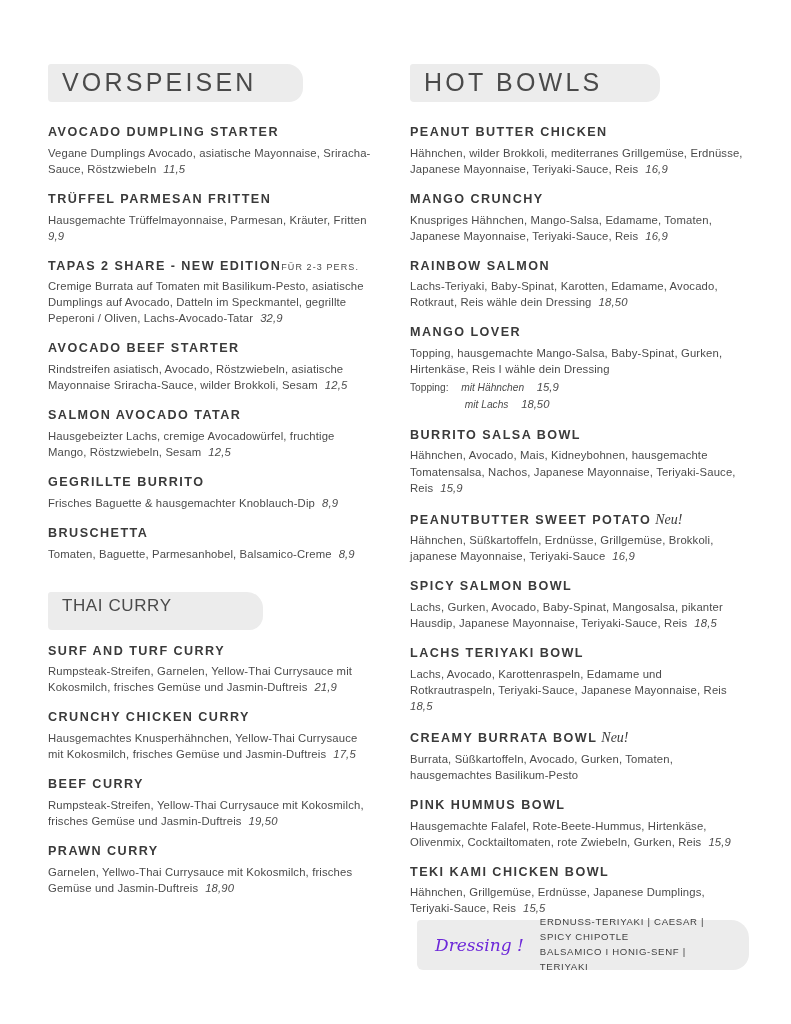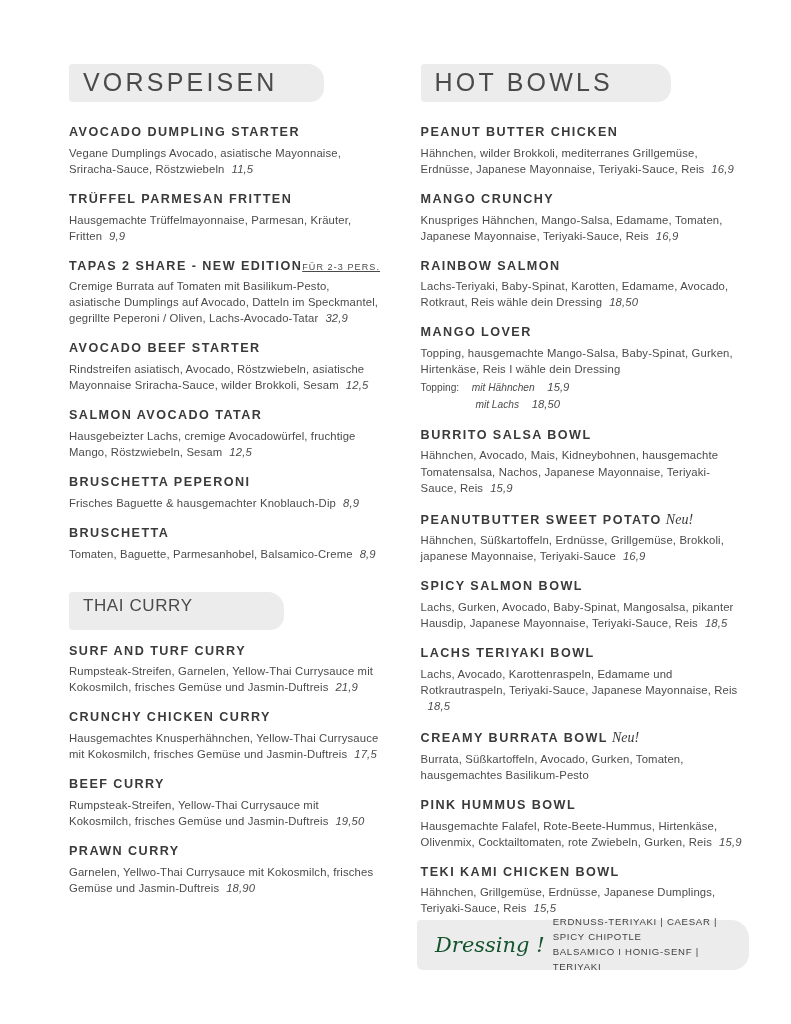--- a/index.html
+++ b/index.html
@@ -18,21 +18,21 @@
   }
   .page {
     position: relative;
     width: 791px;
     height: 1024px;
     padding: 0;
   }
   .columns {
     display: flex;
     flex-direction: row;
-    padding: 62px 48px 0 69px;
+    padding: 62px 48px 0 48px;
   }
   .col-left { width: 340px; padding-right: 14px; }
   .col-right { width: 355px; padding-left: 22px; }
 
   
   .section-head {
     position: relative;
     display: inline-block;
     margin: 0 0 22px 0;
     padding: 6px 26px 6px 14px;
@@ -65,21 +65,20 @@
     letter-spacing: 1.45px;
     color: #3a3a3a;
     margin-bottom: 4px;
     line-height: 1.25;
   }
   .item-name .sub {
     font-weight: normal;
     font-size: 9px;
     letter-spacing: 1.1px;
     color: #4a4a4a;
-    text-decoration: underline;
   }
   .neu {
     font-family: Liberation Serif, serif;
     font-style: italic;
     font-weight: normal;
     font-size: 14px;
     letter-spacing: 0;
     margin-left: 4px;
     color: #3a3a3a;
   }
@@ -119,23 +118,23 @@
     height: 50px;
     background: #ececec;
     border-radius: 4px 18px 16px 6px;
     display: flex;
     align-items: center;
     padding: 0 12px 0 18px;
   }
   .dressing-title {
     font-family: "DejaVu Serif", serif;
     font-style: italic;
-    font-size: 21px;
-    color: #14532d;
-    margin-right: 8px;
+    font-size: 17px;
+    color: #6d28d9;
+    margin-right: 16px;
     white-space: nowrap;
   }
   .dressing-lines {
     font-size: 9.6px;
     letter-spacing: 0.7px;
     line-height: 1.55;
     color: #3f3f3f;
   }
 </style>
 </head>
@@ -172,21 +171,21 @@
           <div class="item-name">AVOCADO BEEF STARTER</div>
           <div class="item-desc"><span>Rindstreifen asiatisch, Avocado, Röstzwiebeln, asiatische Mayonnaise Sriracha-Sauce, wilder Brokkoli, Sesam</span><span class="sp"></span><span class="price">12,5</span></div>
         </div>
 
         <div class="item">
           <div class="item-name">SALMON AVOCADO TATAR</div>
           <div class="item-desc"><span>Hausgebeizter Lachs, cremige Avocadowürfel, fruchtige Mango, Röstzwiebeln, Sesam</span><span class="sp"></span><span class="price">12,5</span></div>
         </div>
 
         <div class="item">
-          <div class="item-name">BRUSCHETTA PEPERONI</div>
+          <div class="item-name">GEGRILLTE BURRITO</div>
           <div class="item-desc"><span>Frisches Baguette &amp; hausgemachter Knoblauch-Dip</span><span class="sp"></span><span class="price">8,9</span></div>
         </div>
 
         <div class="item">
           <div class="item-name">BRUSCHETTA</div>
           <div class="item-desc"><span>Tomaten, Baguette, Parmesanhobel, Balsamico-Creme</span><span class="sp"></span><span class="price">8,9</span></div>
         </div>
 
 
       </div>

